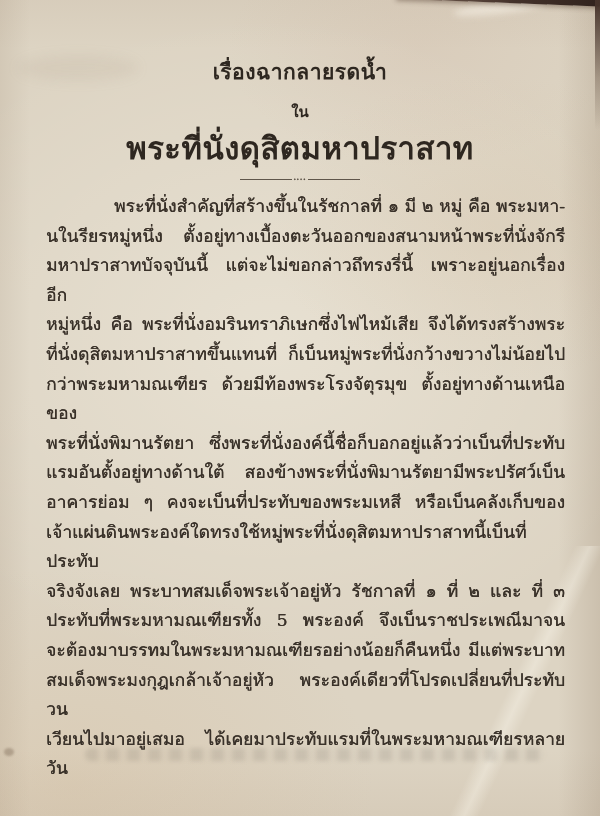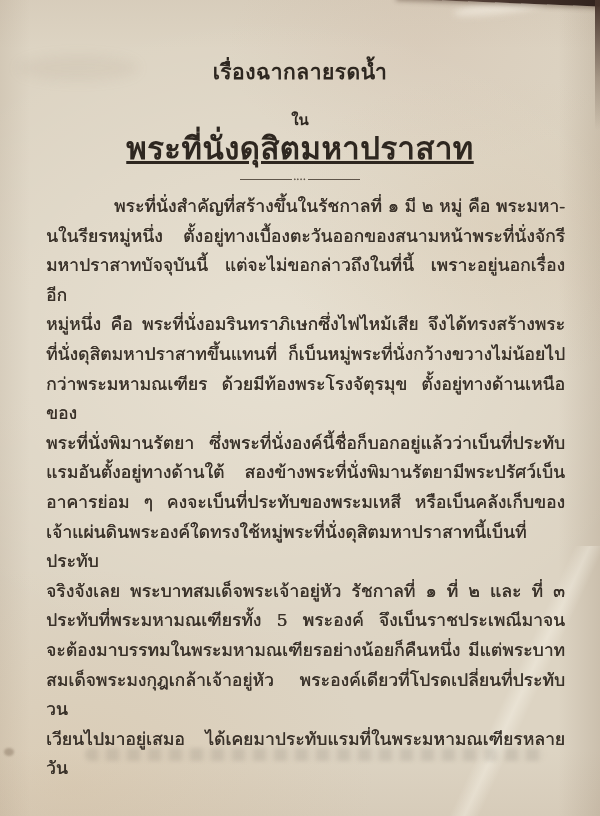--- a/index.html
+++ b/index.html
@@ -46,24 +46,24 @@
   .ghost-text{
     position:absolute; left:85px; right:55px; top:748px; height:13px;
     background:repeating-linear-gradient(90deg,
       rgba(95,90,80,0.14) 0 13px, rgba(95,90,80,0.02) 13px 21px);
     filter:blur(2px); border-radius:6px;
   }
 
   .title-block{position:absolute; left:0; right:0; top:0; text-align:center; color:#2e2720;}
   .title-1{position:absolute; left:0; right:0; top:55px;
     font-size:21px; font-weight:bold; letter-spacing:0.5px;}
-  .title-2{position:absolute; left:0; right:0; top:108px;
+  .title-2{position:absolute; left:0; right:0; top:100px;
     font-size:15px; font-weight:bold;}
   .title-3{position:absolute; left:0; right:0; top:123px;
-    font-size:31px; font-weight:bold; letter-spacing:0.5px;text-decoration:underline;}
+    font-size:31px; font-weight:bold; letter-spacing:0.5px;}
 
   .divider{
     position:absolute; left:0; right:0; top:176px;
     display:flex; align-items:center; justify-content:center;
   }
   .divider .rule{width:52px; height:0; border-top:1.5px solid rgba(62,52,42,0.8);}
   .divider .orn{
     font-size:6px; line-height:6px; letter-spacing:1px; padding:0 2px;
     color:rgba(62,52,42,0.9); transform:translateY(-0.5px);
   }
@@ -100,21 +100,21 @@
 
   <div class="divider">
     <span class="rule"></span>
     <span class="orn">⬩⬩⬩⬩</span>
     <span class="rule"></span>
   </div>
 
   <div class="body-text">
     <div class="line sp indent">พระที่นั่งสำคัญที่สร้างขึ้นในรัชกาลที่ ๑  มี ๒ หมู่  คือ พระมหา-</div>
     <div class="line sp">นในรียรหมู่หนึ่ง   ตั้งอยู่ทางเบื้องตะวันออกของสนามหน้าพระที่นั่งจักรี</div>
-    <div class="line sp">มหาปราสาทบัจจุบันนี้  แต่จะไม่ขอกล่าวถึงในที่นี้  เพราะอยู่นอกเรื่อง   อีก</div>
+    <div class="line sp">มหาปราสาทบัจจุบันนี้  แต่จะไม่ขอกล่าวถึทรงรี่นี้  เพราะอยู่นอกเรื่อง   อีก</div>
     <div class="line sp">หมู่หนึ่ง  คือ  พระที่นั่งอมรินทราภิเษกซึ่งไฟไหม้เสีย   จึงได้ทรงสร้างพระ</div>
     <div class="line sp">ที่นั่งดุสิตมหาปราสาทขึ้นแทนที่     ก็เบ็นหมู่พระที่นั่งกว้างขวางไม่น้อยไป</div>
     <div class="line sp">กว่าพระมหามณเฑียร  ด้วยมีท้องพระโรงจัตุรมุข  ตั้งอยู่ทางด้านเหนือของ</div>
     <div class="line sp">พระที่นั่งพิมานรัตยา     ซึ่งพระที่นั่งองค์นี้ชื่อก็บอกอยู่แล้วว่าเบ็นที่ประทับ</div>
     <div class="line sp">แรมอันตั้งอยู่ทางด้านใต้     สองข้างพระที่นั่งพิมานรัตยามีพระปรัศว์เบ็น</div>
     <div class="line sp">อาคารย่อม ๆ คงจะเบ็นที่ประทับของพระมเหสี     หรือเบ็นคลังเก็บของ</div>
     <div class="line sp">เจ้าแผ่นดินพระองค์ใดทรงใช้หมู่พระที่นั่งดุสิตมหาปราสาทนี้เบ็นที่ประทับ</div>
     <div class="line sp">จริงจังเลย      พระบาทสมเด็จพระเจ้าอยู่หัว  รัชกาลที่ ๑  ที่ ๒  และ  ที่ ๓</div>
     <div class="line sp">ประทับที่พระมหามณเฑียรทั้ง 5 พระองค์        จึงเบ็นราชประเพณีมาจน</div>
     <div class="line sp">จะต้องมาบรรทมในพระมหามณเฑียรอย่างน้อยก็คืนหนึ่ง    มีแต่พระบาท</div>

